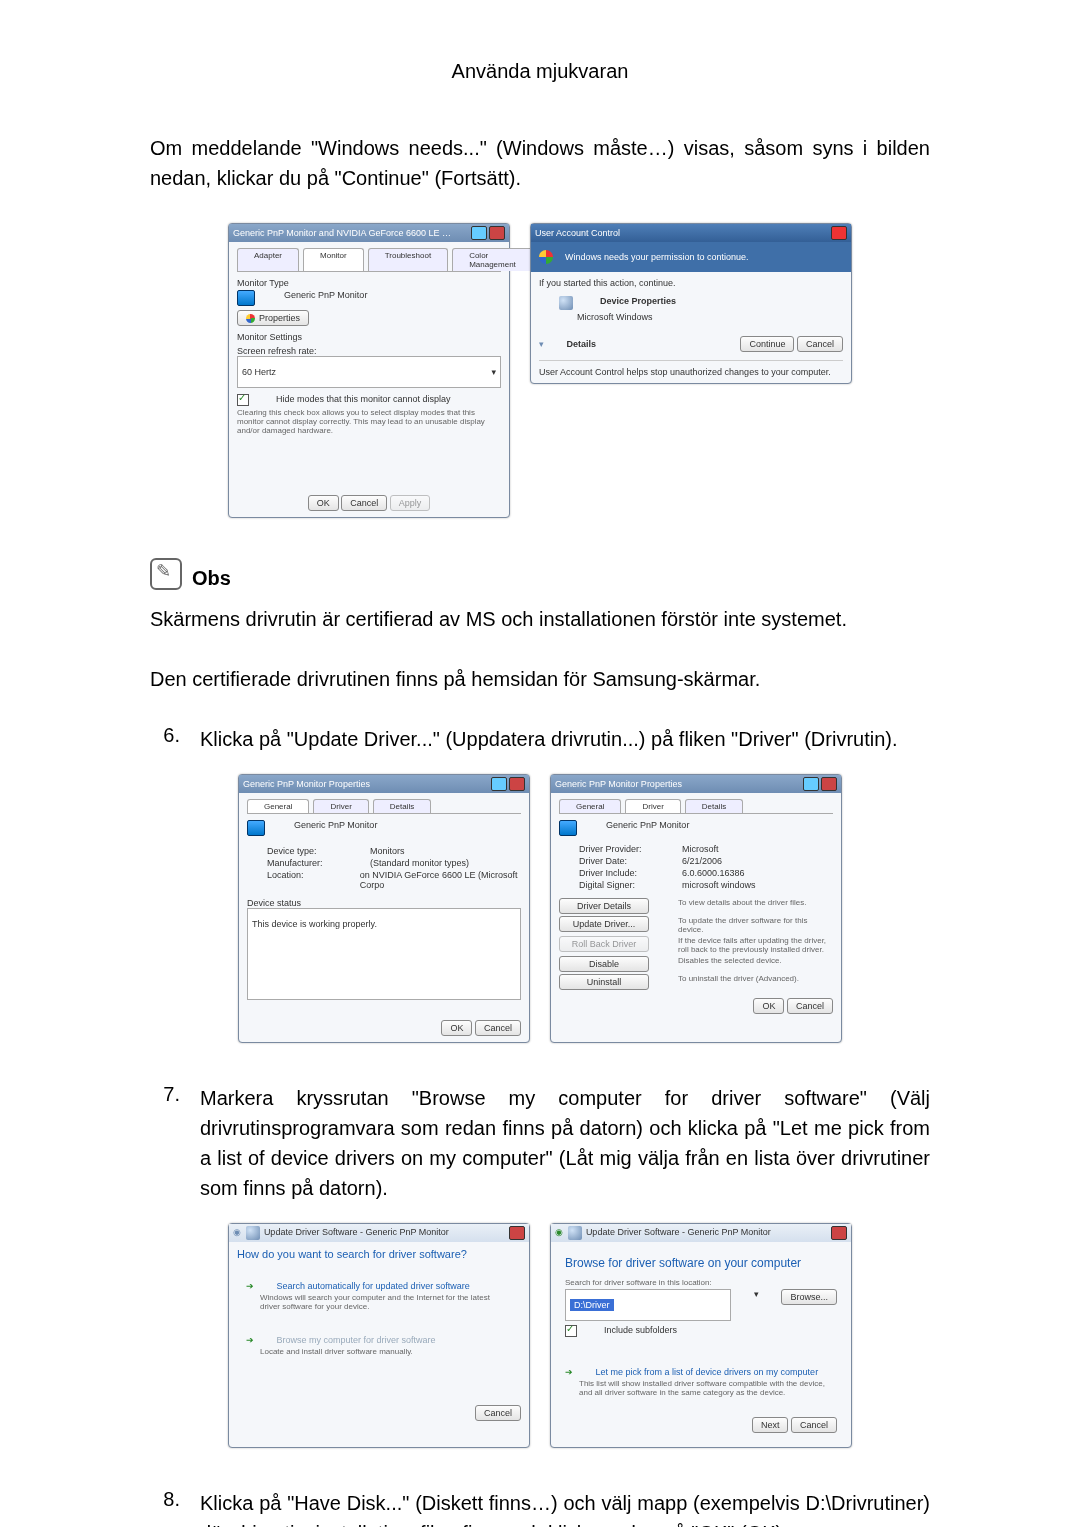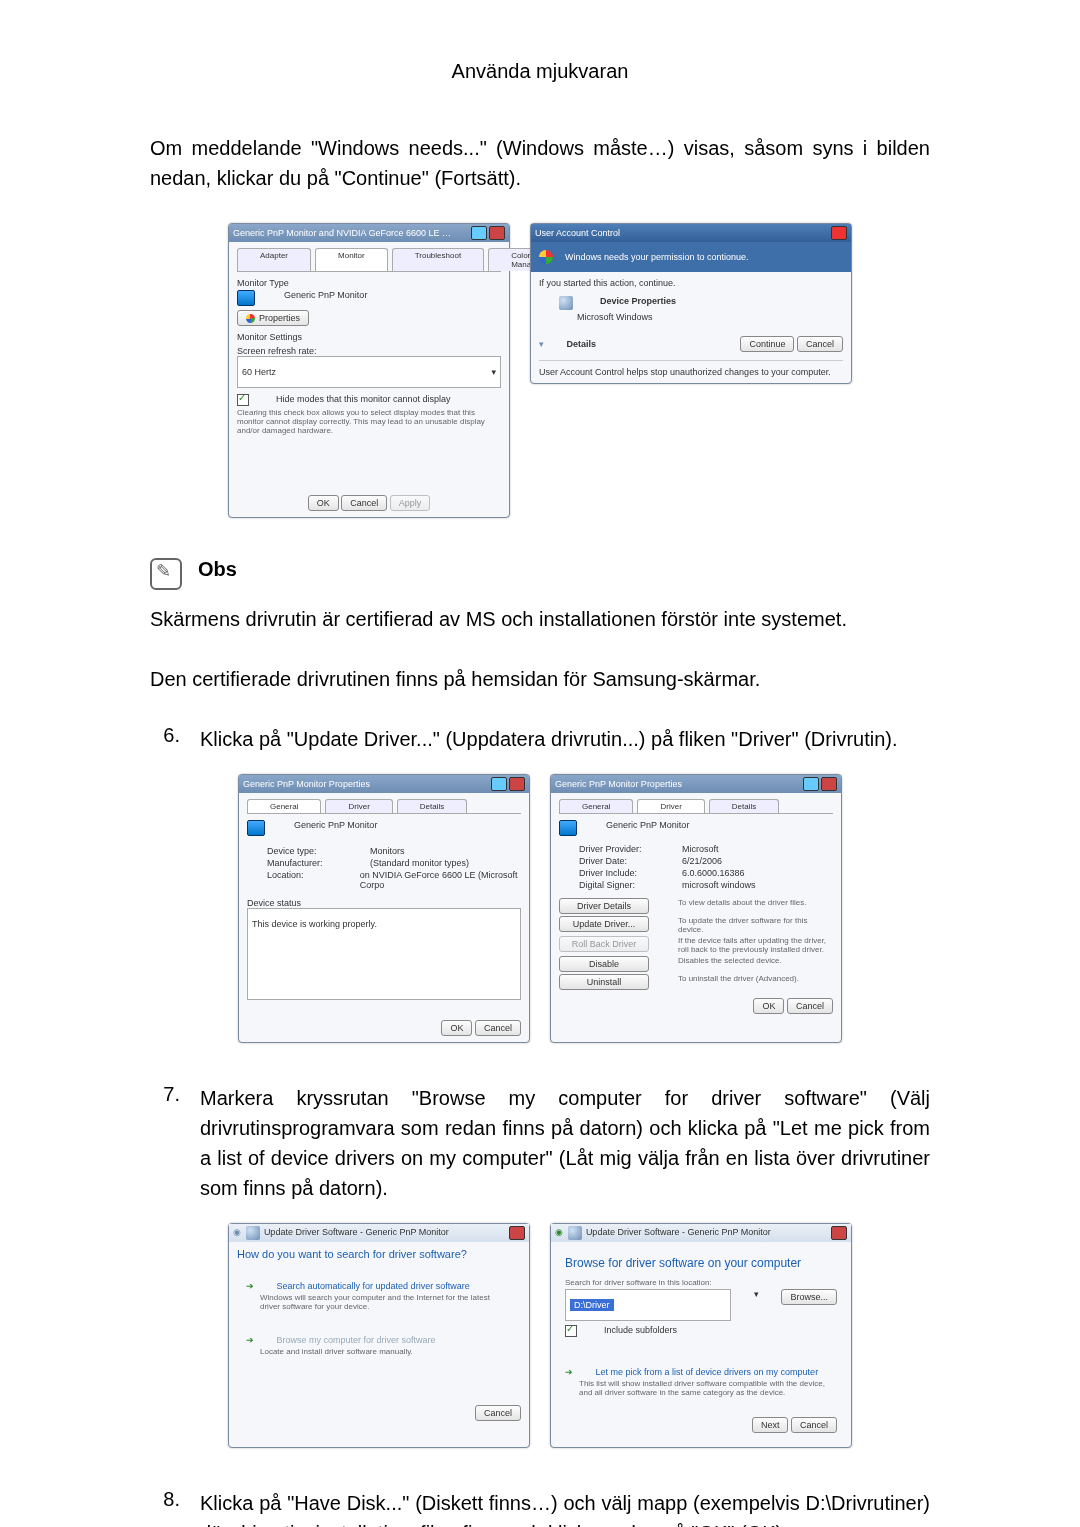--- a/index.html
+++ b/index.html
@@ -11,29 +11,29 @@
   .step-num{width:30px;flex-shrink:0;font-size:20px;text-align:right}
   .step-text{flex:1;font-size:20px;line-height:1.5;text-align:justify}
   .figrow{display:flex;gap:20px;justify-content:center;margin:20px 0 40px 0}
   .win{border:1px solid #7a8aa0;border-radius:4px;background:#f5f7fa;font-size:9px;color:#333;box-shadow:0 0 2px rgba(0,0,0,.3)}
   .win .titlebar{height:18px;background:linear-gradient(#8aa7c9,#6e8db3);color:#fff;display:flex;align-items:center;justify-content:space-between;padding:0 4px;font-size:9px}
   .win .titlebar .tbtns{display:flex;gap:2px}
   .win .titlebar .tbtn{width:14px;height:12px;background:#c44;border:1px solid #333;border-radius:2px}
   .win .titlebar .tbtn.blue{background:#6cf}
   .win .body{padding:6px 8px}
   .tabs{display:flex;gap:4px;border-bottom:1px solid #aaa;margin-bottom:6px}
-  .tab{padding:2px 22px;border:1px solid #aaa;border-bottom:none;border-radius:3px 3px 0 0;background:#eef;font-size:8px}
+  .tab{padding:2px 16px;border:1px solid #aaa;border-bottom:none;border-radius:3px 3px 0 0;background:#eef;font-size:8px}
   .tab.active{background:#fff}
   .btn{display:inline-block;border:1px solid #888;border-radius:3px;background:linear-gradient(#fdfdfd,#e4e4e4);padding:2px 8px;font-size:9px}
   .field{border:1px solid #aaa;background:#fff;padding:10px 4px;font-size:9px}
   .shield{display:inline-block;width:14px;height:14px;background:conic-gradient(#e33 0 25%,#3a3 0 50%,#36c 0 75%,#fc3 0 100%);border-radius:50% 50% 50% 50%;transform:rotate(0deg);vertical-align:middle;margin-right:4px}
   .monicon{display:inline-block;width:16px;height:14px;background:linear-gradient(#4af,#07c);border:1px solid #036;border-radius:2px;vertical-align:middle;margin-right:6px}
   .note-icon{display:inline-block;width:28px;height:28px;border:2px solid #666;border-radius:6px;color:#666;vertical-align:middle;margin-right:10px;position:relative}
   .note-icon:before{content:"✎";position:absolute;left:4px;top:0;font-size:18px}
-  .note-row{display:flex;gap:6px;margin:30px 0 14px 0}
+  .note-row{display:flex;align-items:flex-end;margin:30px 0 14px 0}
   .note-label{font-size:20px;font-weight:bold}
   .s-row{display:flex;gap:23px;align-items:flex-start;margin:2px 0}
   .s-label{color:#333}
   .link{color:#1b5fb3}
   .green{color:#2a8a2a}
   .small{font-size:8px;color:#666}
   .checkbox{display:inline-block;width:10px;height:10px;border:1px solid #555;background:#fff;vertical-align:middle;margin-right:4px;position:relative}
   .checkbox.checked:after{content:"✓";position:absolute;left:0;top:-3px;color:#2a8a2a;font-size:10px}
   .disk{display:inline-block;width:14px;height:14px;background:radial-gradient(circle at 30% 30%,#d0e2f6,#6e8db3);border-radius:2px;vertical-align:middle;margin-right:4px}
   .hl{background:#3a6fd6;color:#fff;padding:1px 4px}

